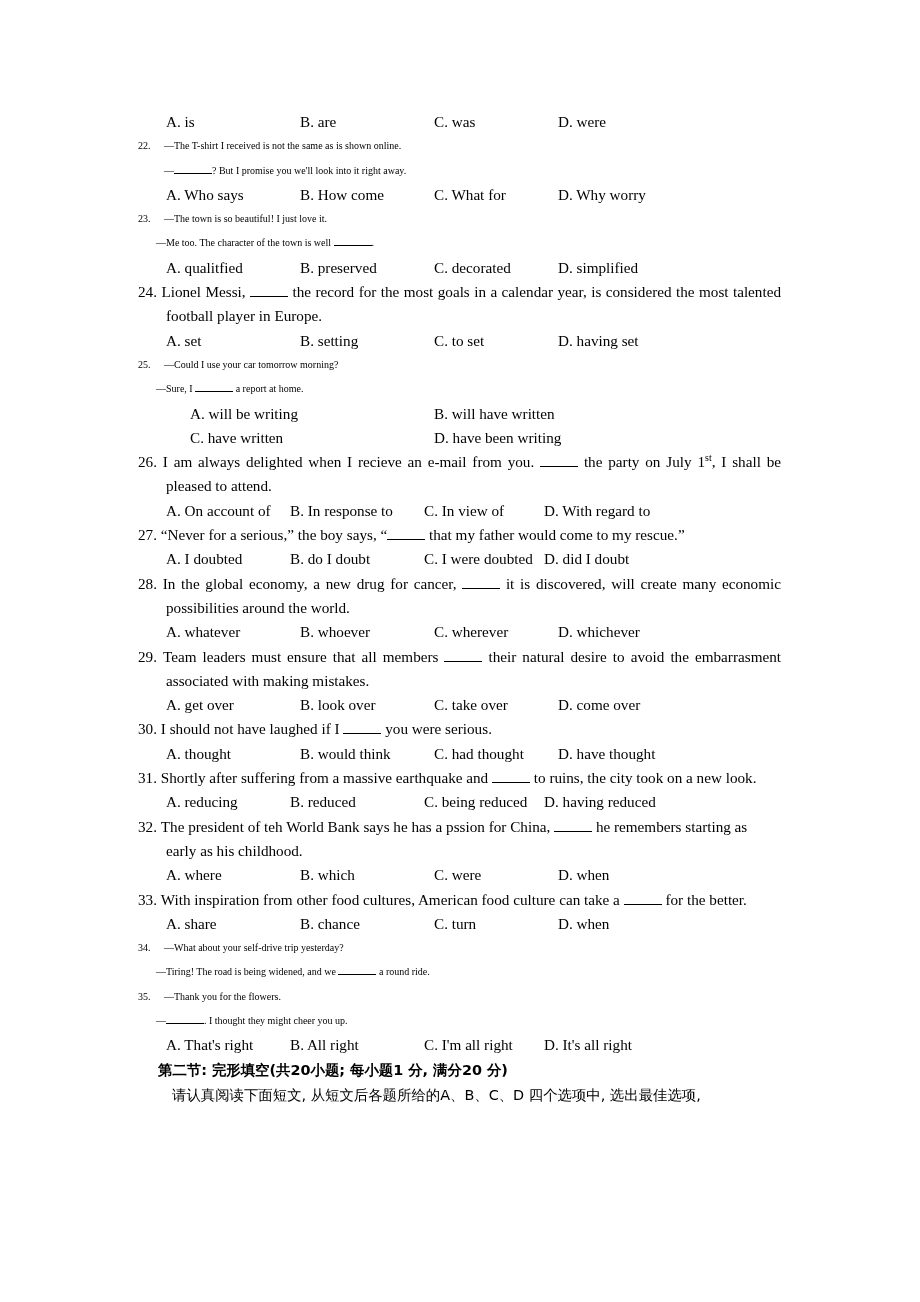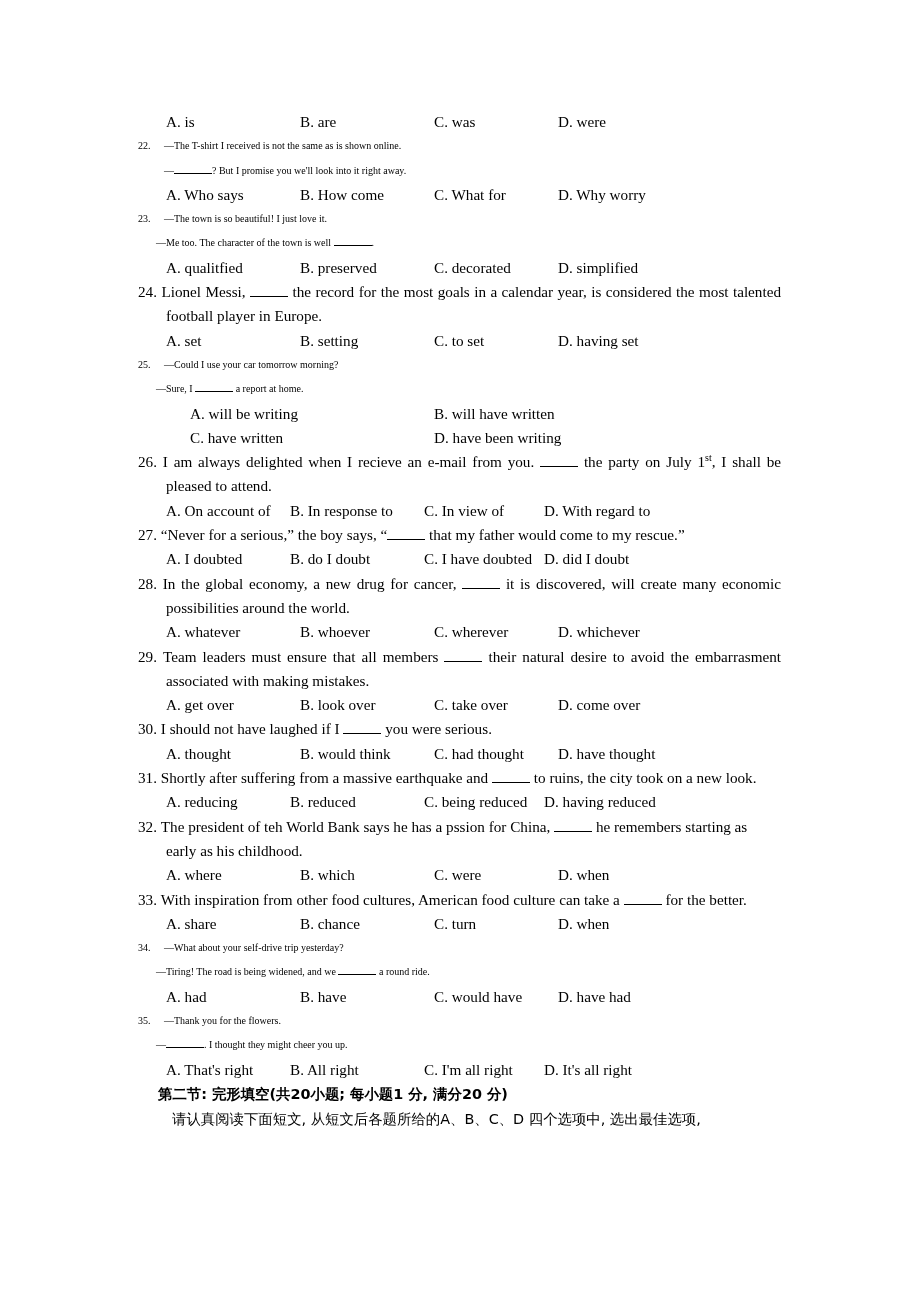--- a/index.html
+++ b/index.html
@@ -189,21 +189,21 @@
       <span class="oa">A. On account of</span>
       <span class="ob">B. In response to</span>
       <span class="oc">C. In view of</span>
       <span class="od">D. With regard to</span>
     </div>
 
     <div class="qpara narrow"><span>27.</span>&nbsp;<span>“Never for a serious,” the boy says, “</span><span class="blank b-md"></span><span> that my father would come to my rescue.”</span></div>
     <div class="opts tight">
       <span class="oa">A. I doubted</span>
       <span class="ob">B. do I doubt</span>
-      <span class="oc">C. I have doubted</span>
+      <span class="oc">C. I were doubted</span>
       <span class="od">D. did I doubt</span>
     </div>
 
     <div class="qpara"><span>28.</span>&nbsp;<span>In the global economy, a new drug for cancer, </span><span class="blank b-md"></span><span> it is discovered, will create many economic possibilities around the world.</span></div>
     <div class="opts">
       <span class="oa">A. whatever</span>
       <span class="ob">B. whoever</span>
       <span class="oc">C. wherever</span>
       <span class="od">D. whichever</span>
     </div>
@@ -246,26 +246,20 @@
       <span class="ob">B. chance</span>
       <span class="oc">C. turn</span>
       <span class="od">D. when</span>
     </div>
 
     <div class="qrow">
       <span class="num">34.</span>
       <span class="txt ind">—What about your self-drive trip yesterday?</span>
       <span class="txt ind2">—Tiring! The road is being widened, and we <span class="blank b-md"></span> a round ride.</span>
     </div>
-    <div class="opts">
-      <span class="oa">A. had</span>
-      <span class="ob">B. have</span>
-      <span class="oc">C. would have</span>
-      <span class="od">D. have had</span>
-    </div>
 
     <div class="qrow">
       <span class="num">35.</span>
       <span class="txt ind">—Thank you for the flowers.</span>
       <span class="txt ind2">—<span class="blank b-md"></span>. I thought they might cheer you up.</span>
     </div>
     <div class="opts tight">
       <span class="oa">A. That's right</span>
       <span class="ob">B. All right</span>
       <span class="oc">C. I'm all right</span>

